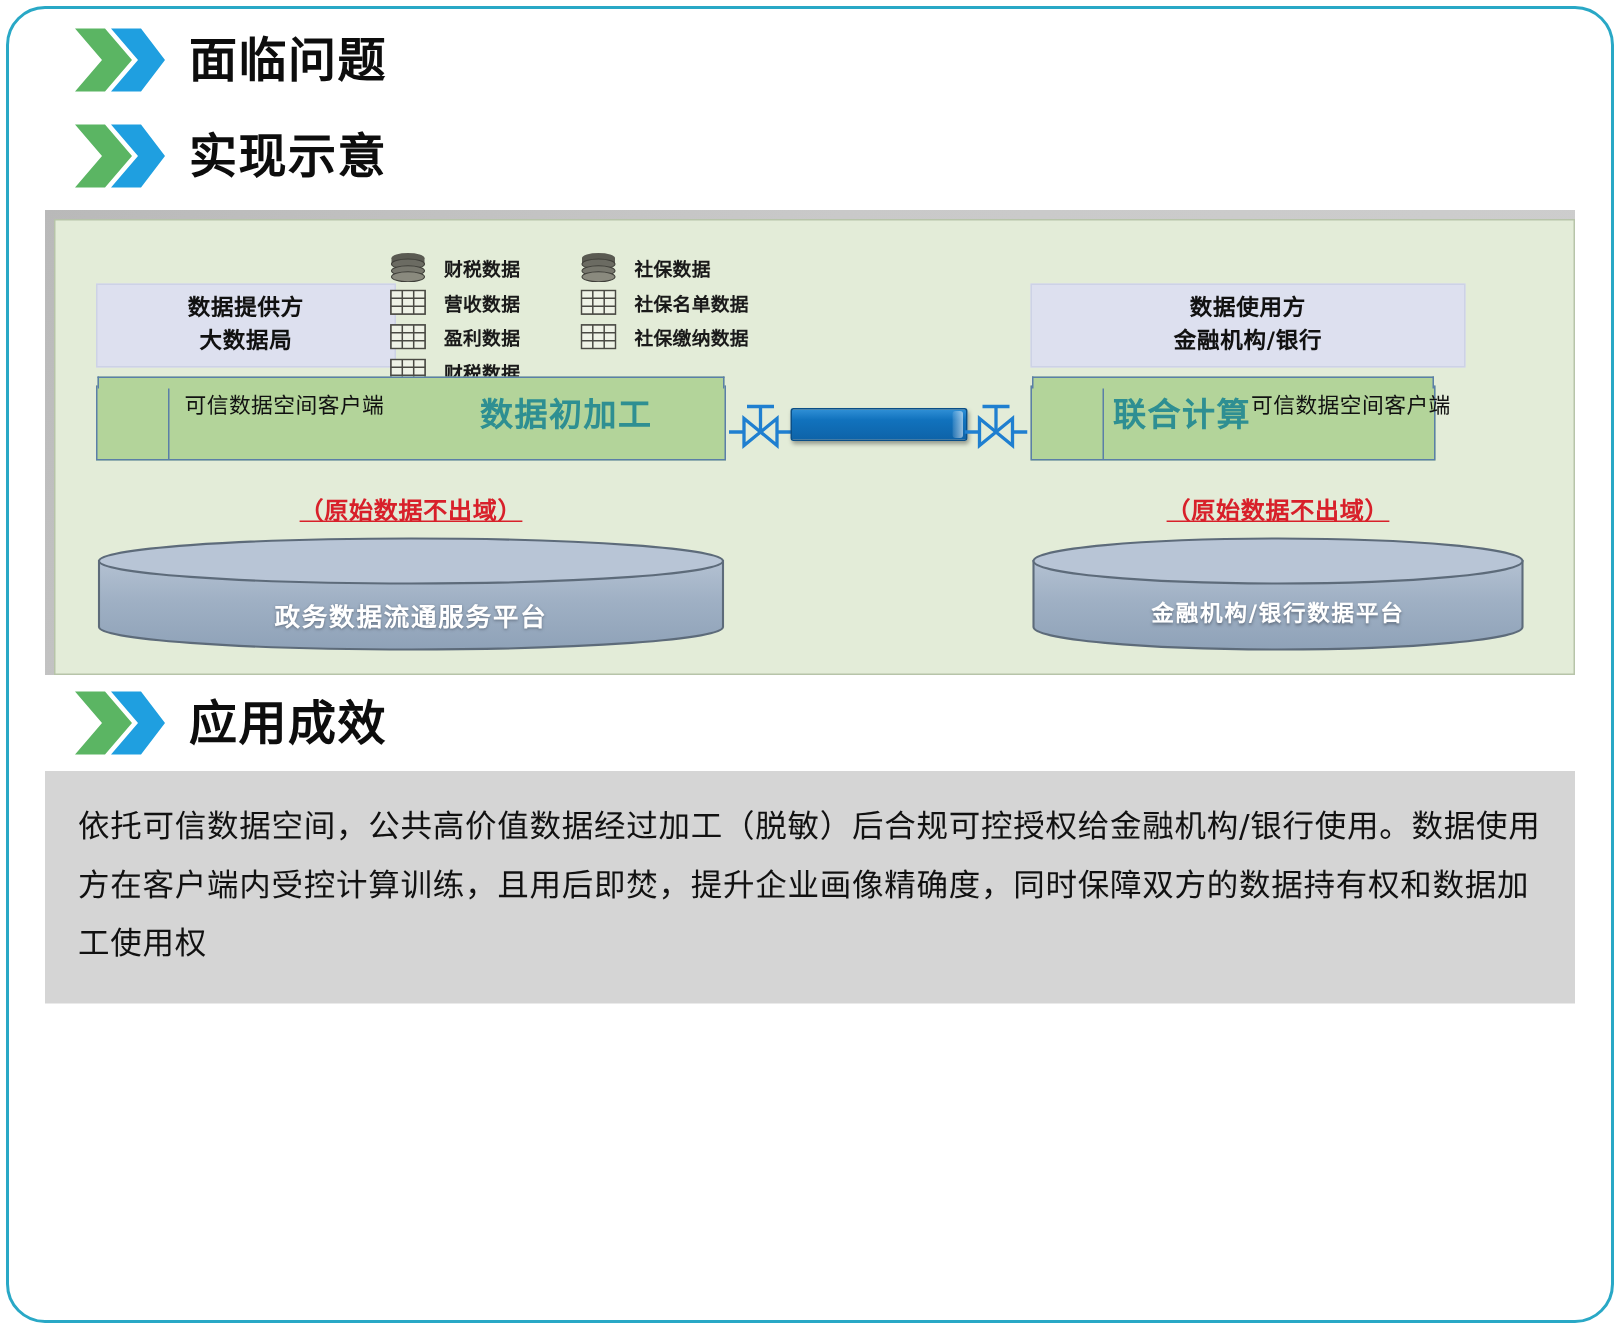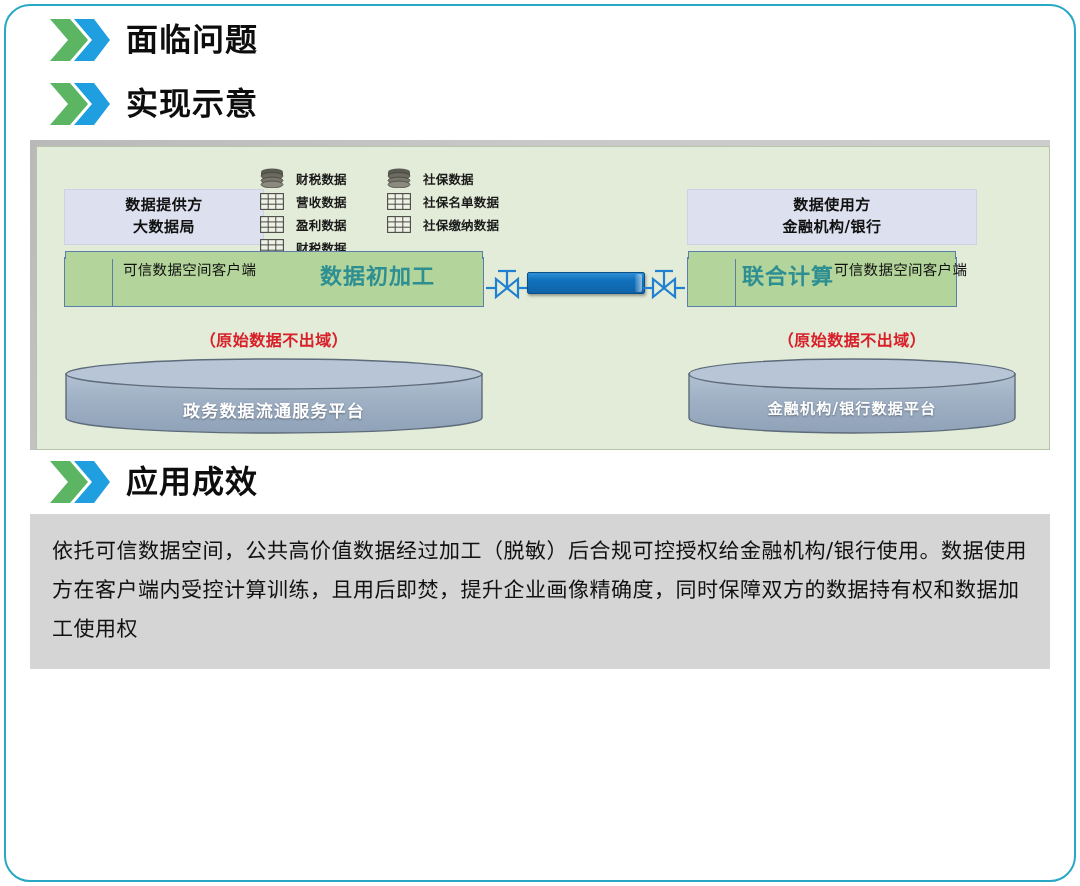--- a/index.html
+++ b/index.html
@@ -176,20 +176,21 @@
 
   
   .red-note {
     position: absolute;
     font-size: 16px;
     font-weight: bold;
     color: #d8202a;
     letter-spacing: 0.5px;
     white-space: nowrap;
     text-align: center;
+    text-decoration: underline;
   }
   #note-left  { left: 27px;  top: 180px; width: 420px; }
   #note-right { left: 650px; top: 180px; width: 330px; }
 
   
   #pipe-assembly {
     position: absolute;
     left: 447px; top: 108px;
     width: 203px; height: 58px;
   }

